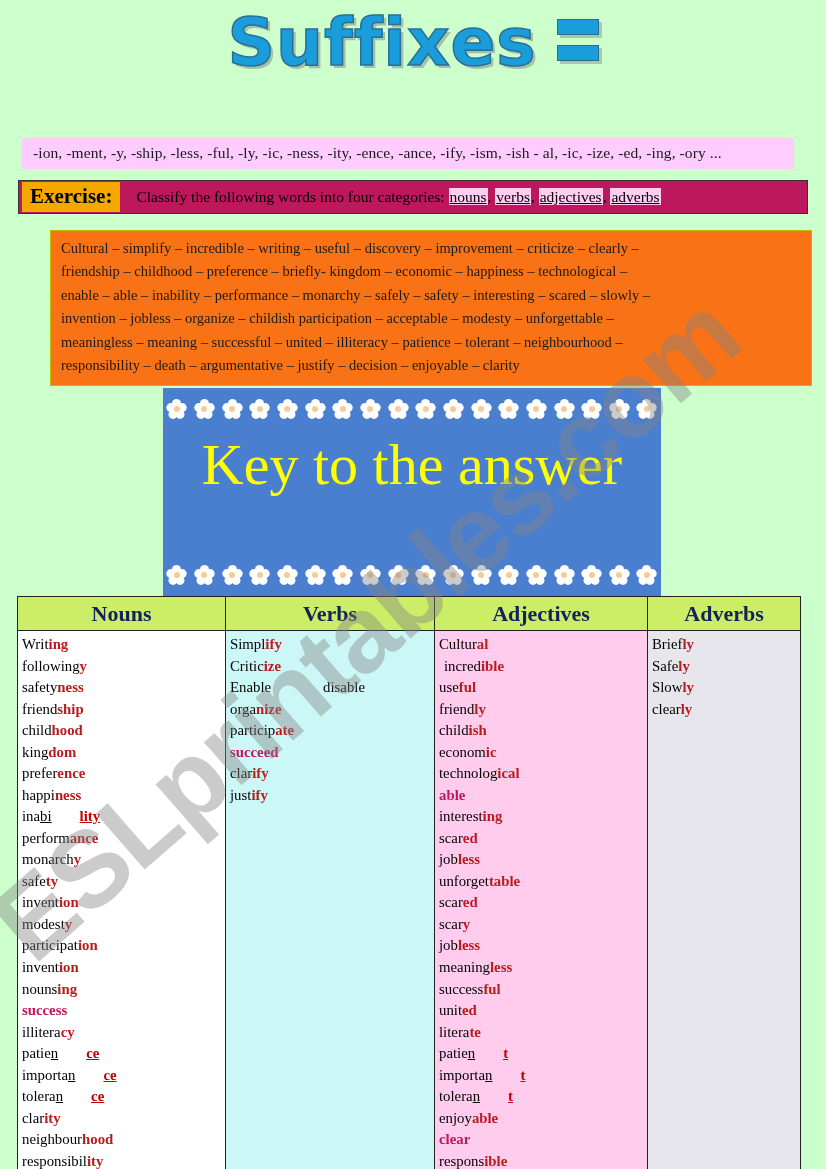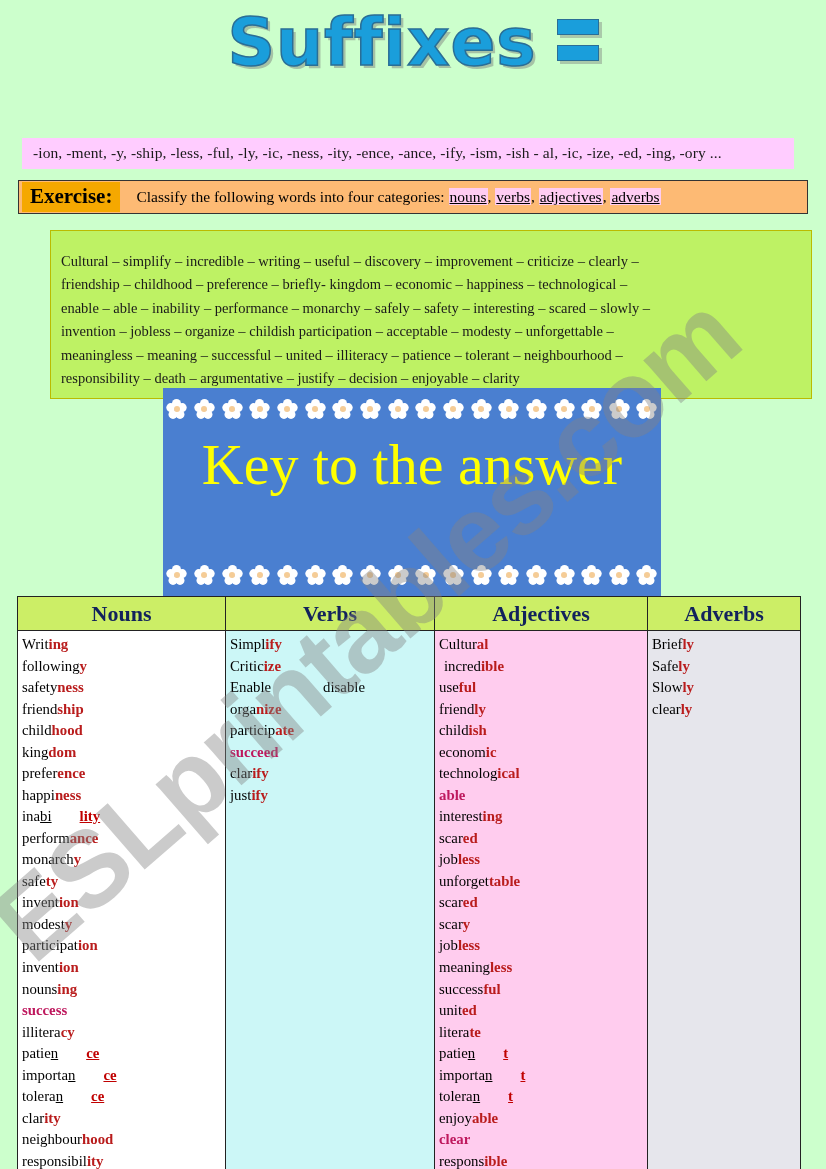--- a/index.html
+++ b/index.html
@@ -91,21 +91,21 @@
     overflow: hidden;
   }
 
   
   #exercise-strip {
     position: absolute;
     left: 18px;
     top: 180px;
     width: 790px;
     height: 34px;
-    background: #fdba74;
+    background: #be185d;
     border: 1.5px solid #333333;
     box-sizing: border-box;
     display: flex;
     align-items: center;
   }
   #exercise-label {
     background: #f5a800;
     color: #000000;
     font-weight: bold;
     font-size: 21px;
@@ -125,24 +125,24 @@
     text-decoration: underline;
     padding: 0 1px;
   }
 
   
   #word-bank {
     position: absolute;
     left: 50px;
     top: 230px;
     width: 762px;
-    background: #bef264;
+    background: #f97316;
     border: 1px solid #bbbb00;
     box-sizing: border-box;
-    padding: 19px 10px 7px 10px;
+    padding: 6px 10px 7px 10px;
     font-size: 14.5px;
     color: #1a1a1a;
     line-height: 1.62;
   }
   #word-bank .wb-line { white-space: nowrap; }
 
   
   #key-banner {
     position: absolute;
     left: 163px;

